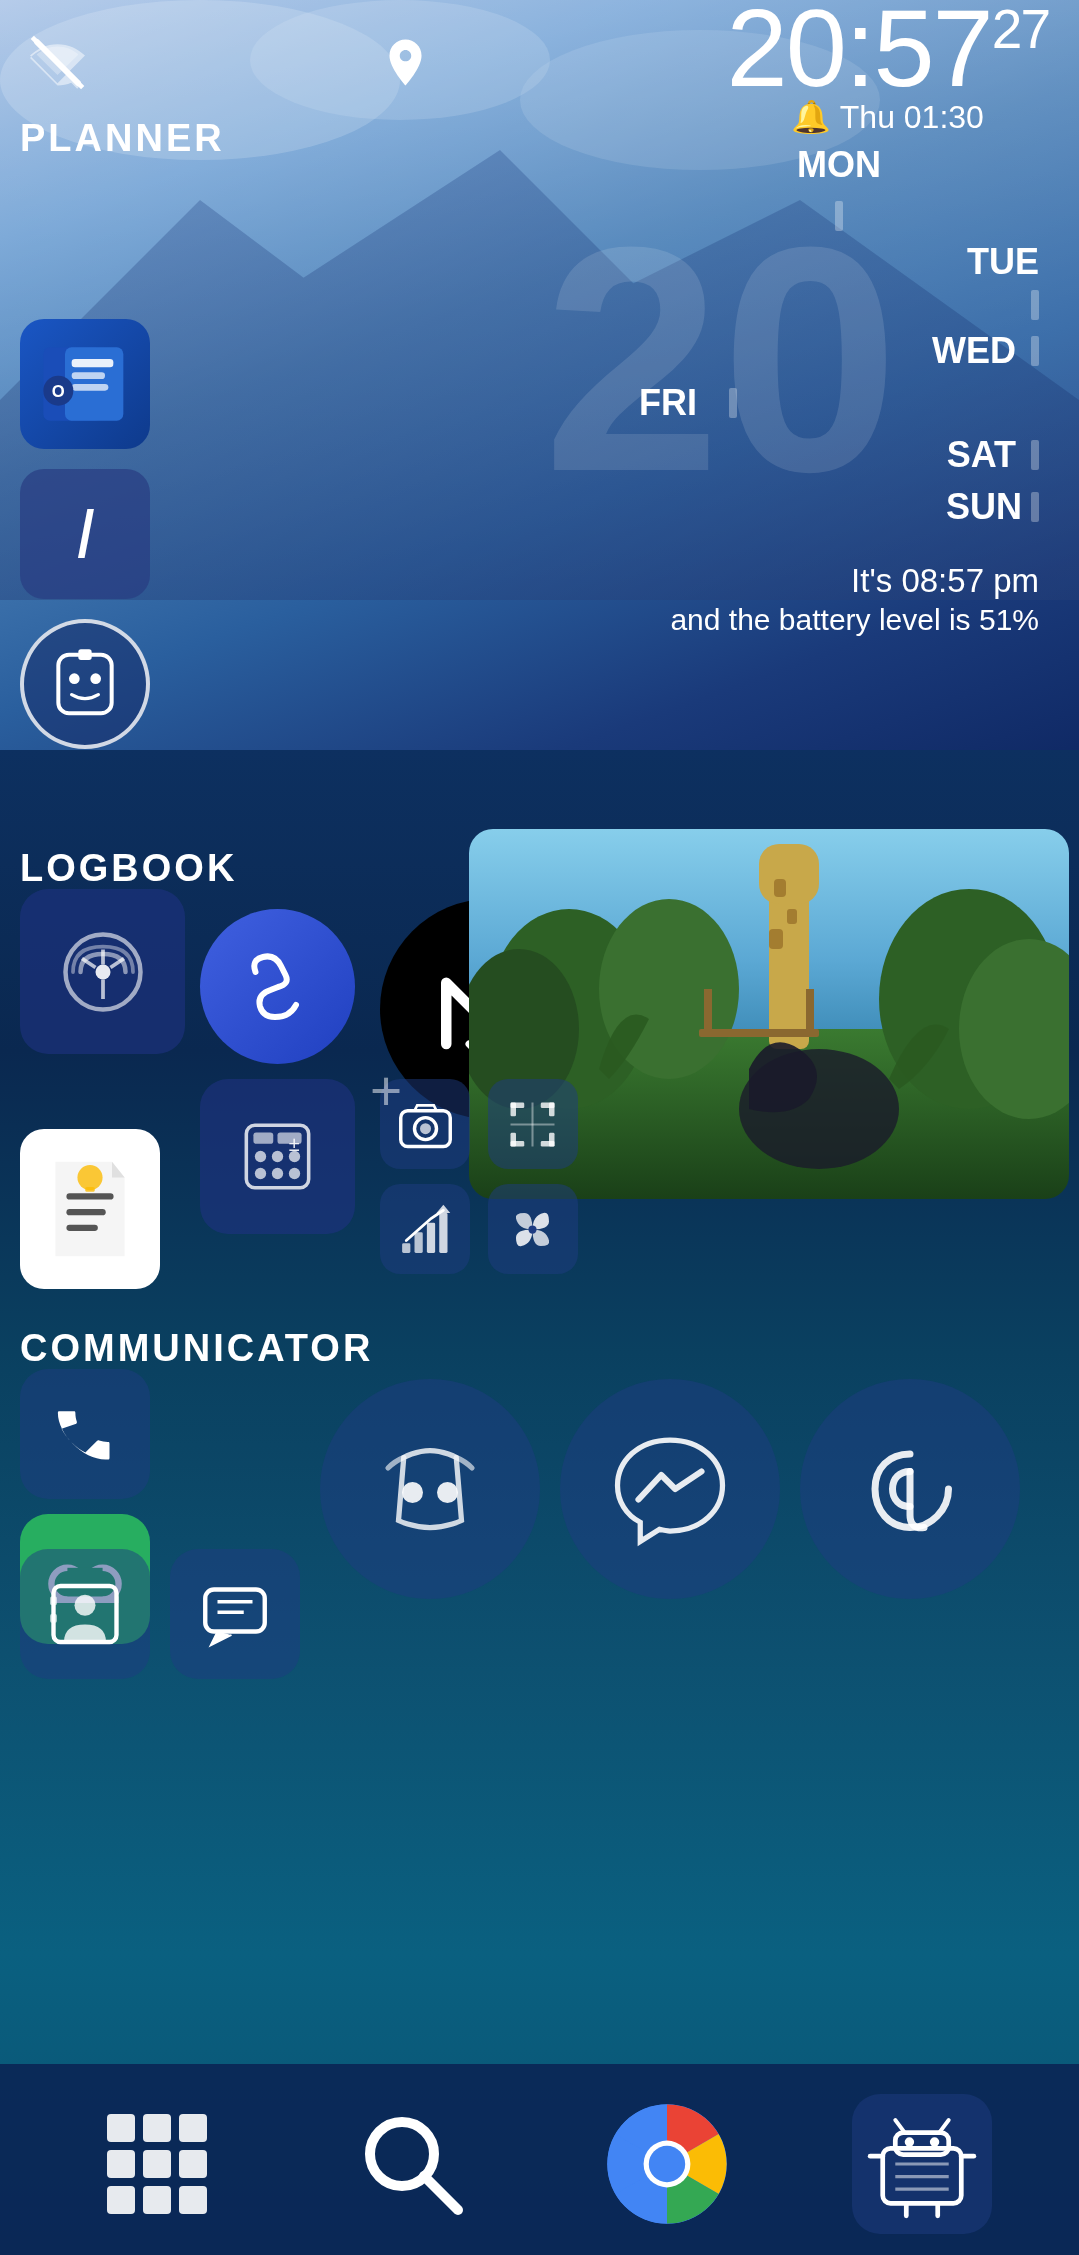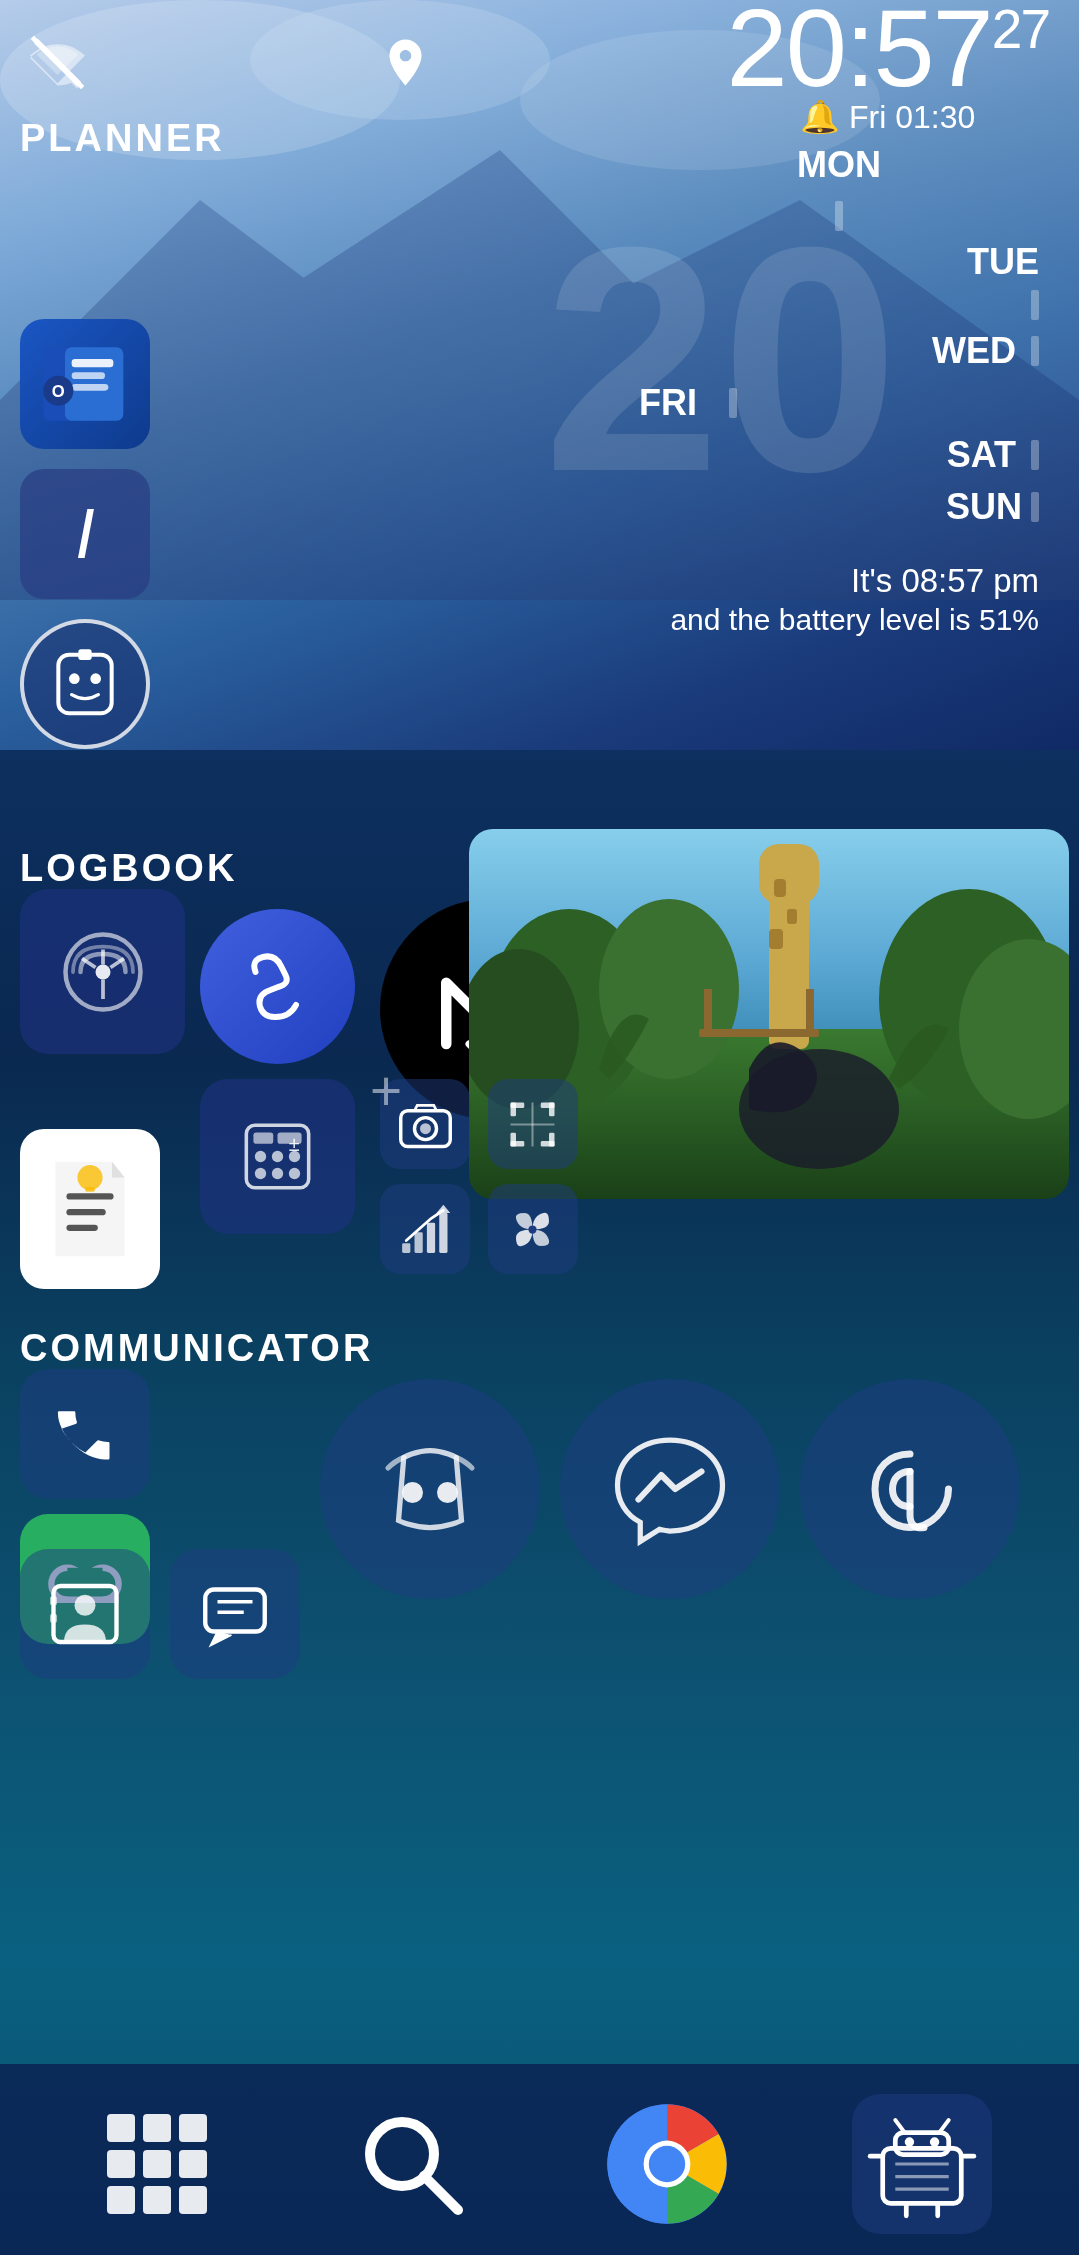--- a/index.html
+++ b/index.html
@@ -159,21 +159,21 @@
     <div>
       <svg viewBox="0 0 24 24" width="55" height="55" fill="white">
         <path d="M12 2C8.13 2 5 5.13 5 9c0 5.25 7 13 7 13s7-7.75 7-13c0-3.87-3.13-7-7-7zm0 9.5c-1.38 0-2.5-1.12-2.5-2.5s1.12-2.5 2.5-2.5 2.5 1.12 2.5 2.5-1.12 2.5-2.5 2.5z"></path>
       </svg>
     </div>
 
     <div class="clock-block">
       <div class="clock-time">
         <span>20:57</span><sup class="clock-superscript">27</sup>
       </div>
-      <div class="clock-alarm">🔔 Fri 01:30</div>
+      <div class="clock-alarm">🔔 Thu 01:30</div>
     </div>
   </div>
 
   <div class="section-label">PLANNER</div>
 
   <div style="position:absolute; top:310px; left:20px; display:flex; flex-direction:column; gap:20px; z-index:4;">
 
     <div class="app-icon-box outlook-icon" style="width:130px;height:130px;border-radius:24px;">
       <svg viewBox="0 0 60 60" width="100" height="100">
         <rect x="5" y="8" width="35" height="44" rx="4" fill="#1a4db8"></rect>

